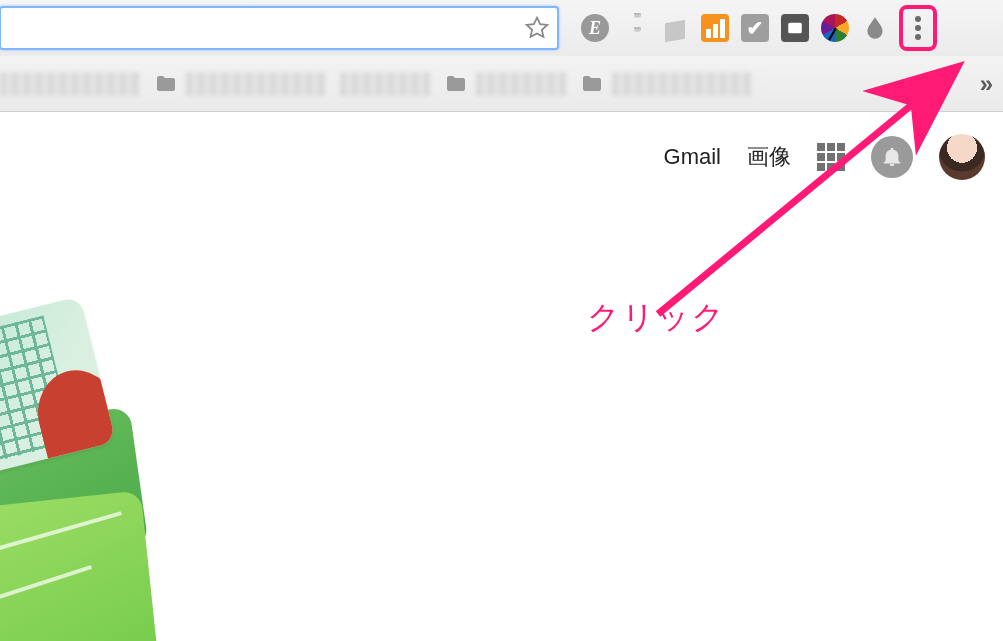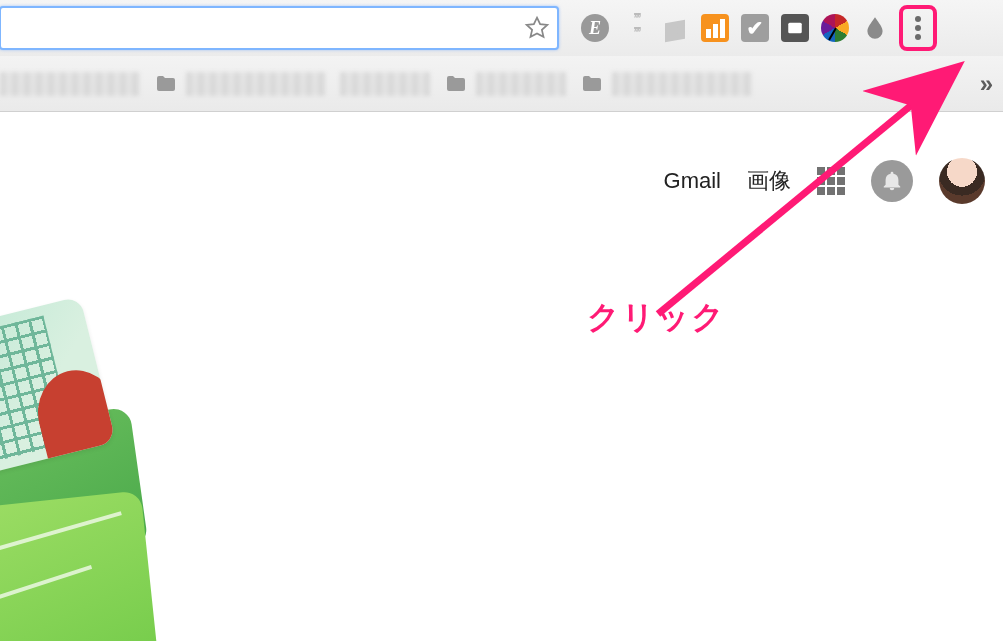--- a/index.html
+++ b/index.html
@@ -97,21 +97,21 @@
     .bm-item { display:flex; align-items:center; gap:8px; cursor:pointer; }
     .bm-ico { width:24px;height:24px;}
     .folder-ico svg{width:24px;height:24px;fill:#9a9a9a;}
     .blur { width:140px;height:24px;background:repeating-linear-gradient(90deg,#c7c7c7 0 6px,#dcdcdc 6px 12px);filter:blur(2px);opacity:.55;}
     .blur.s{width:90px;}
     .bm-over{margin-left:auto;font-size:24px;color:#5b5b5b;cursor:pointer;font-weight:bold;}
 
     
     .page { position: relative; height: calc(641px - 56px - 56px); background:#fff; }
     .g-nav {
-      position:absolute; top:46px; right:18px;
+      position:absolute; top:22px; right:18px;
       display:flex; align-items:center; gap:26px;
     }
     .g-link { color:#222; font-size:22px; cursor:pointer; }
     .apps-grid { width:28px;height:28px;display:grid;grid-template-columns:repeat(3,8px);grid-template-rows:repeat(3,8px);gap:2px;cursor:pointer;}
     .apps-grid span{background:#727272;}
     .bell-badge{width:42px;height:42px;border-radius:50%;background:#9a9a9a;display:flex;align-items:center;justify-content:center;cursor:pointer;}
     .bell-badge svg{width:22px;height:22px;fill:#e7e7e7;}
     .avatar{width:46px;height:46px;border-radius:50%;overflow:hidden;cursor:pointer;background:radial-gradient(circle at 50% 30%, #f6d8c8 0 38%, #3a2a22 38% 60%, #5a3a2c 60% 100%);}
 
     
@@ -121,21 +121,21 @@
     .d-card{position:absolute;top:0;left:40px;width:150px;height:150px;border-radius:16px;background:linear-gradient(135deg,#bfe8d4,#d9f0e0 60%);transform:rotate(-14deg);overflow:hidden;box-shadow:0 2px 4px rgba(0,0,0,.08);}
     .d-card::before{content:"";position:absolute;inset:10px 40px 10px 10px;background:repeating-linear-gradient(#6fb79a 0 3px, transparent 3px 14px),repeating-linear-gradient(90deg,#6fb79a 0 3px, transparent 3px 14px);}
     .d-card .figure{position:absolute;right:-10px;bottom:-10px;width:80px;height:90px;background:#c74030;border-radius:50% 50% 0 0;}
     .d-fold1{position:absolute;top:110px;left:0;width:230px;height:140px;border-radius:18px;background:linear-gradient(160deg,#6ec160,#4aa94a);transform:rotate(-8deg);}
     .d-fold2{position:absolute;top:190px;left:10px;width:230px;height:170px;border-radius:18px;background:linear-gradient(160deg,#9fde66,#75cc4b);transform:rotate(-6deg);}
     .d-fold2::after{content:"";position:absolute;left:20px;right:20px;top:35px;height:4px;background:rgba(255,255,255,.7);transform:rotate(-10deg);}
     .d-fold2 .ln2{position:absolute;left:20px;right:55px;top:85px;height:4px;background:rgba(255,255,255,.7);transform:rotate(-12deg);}
 
     
     .anno-arrow{position:absolute;left:648px;top:52px;pointer-events:none;z-index:25;}
-    .anno-text{position:absolute;left:587px;top:296px;color:#ff1a75;font-size:32px;font-weight:bold;letter-spacing:2px;}
+    .anno-text{position:absolute;left:587px;top:296px;color:#ff1a75;font-size:32px;font-weight:normal;letter-spacing:2px;}
   </style>
 </head>
 <body>
 
 <div class="toolbar">
   <div class="addr-wrap">
     <input class="addr-input" type="text" value="" style="">
     <div class="star-btn">
       <svg viewBox="0 0 24 24">
           <path d="M12 2.5l2.9 6 6.6.6-5 4.6 1.5 6.5L12 17l-6 3.2 1.5-6.5-5-4.6 6.6-.6z"></path>

